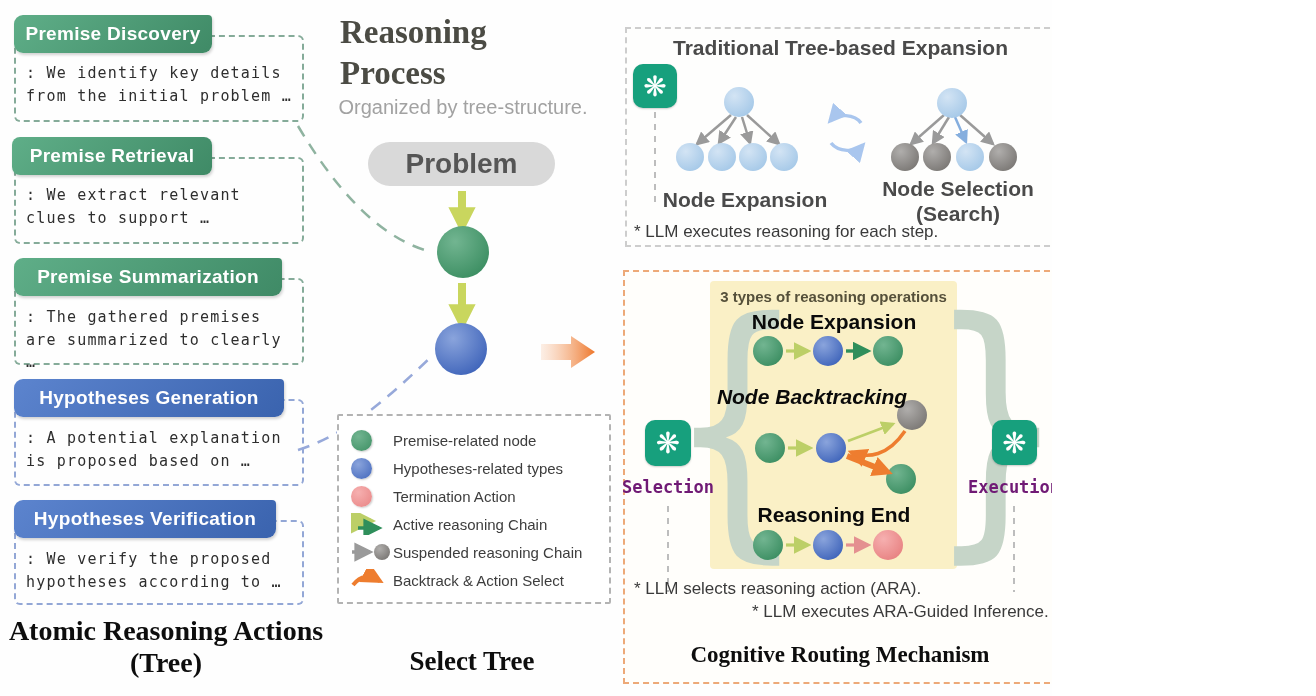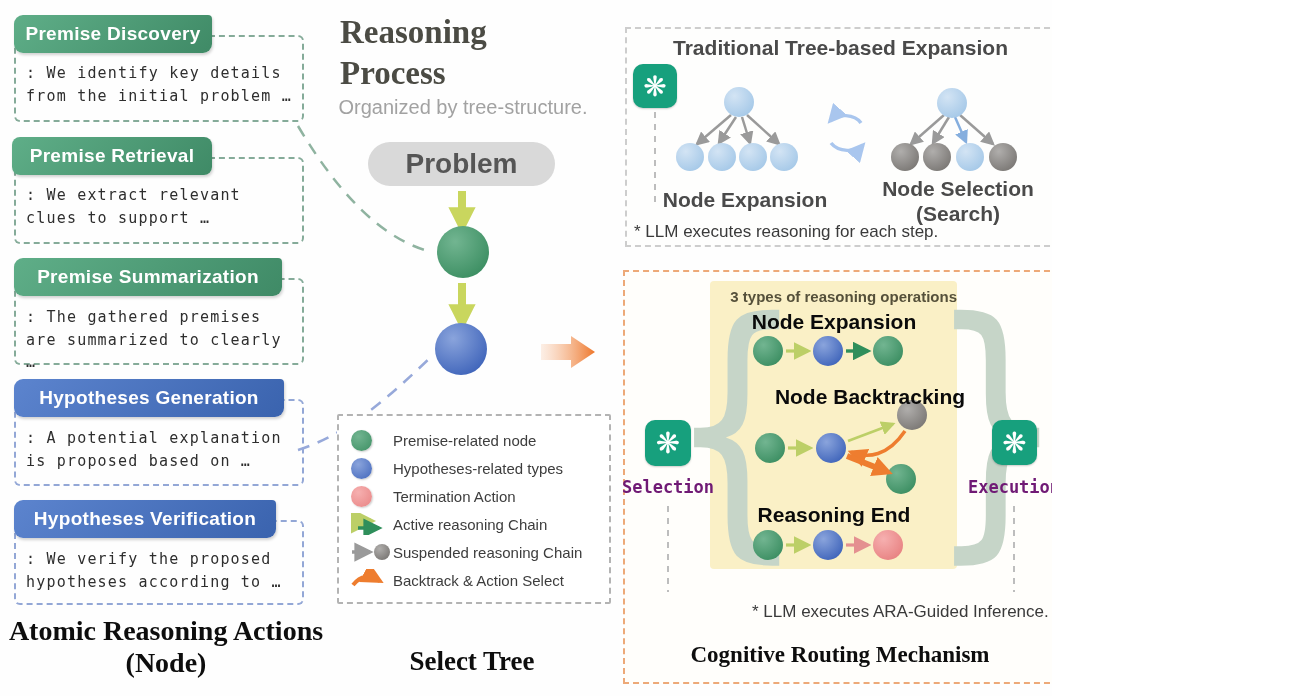--- a/index.html
+++ b/index.html
@@ -271,21 +271,21 @@
   <div class="card-box blue lay1" style="left:14px;top:399px;width:286px;height:83px;"></div>
   <div class="card-head blue lay3" style="left:14px;top:379px;width:270px;">Hypotheses Generation</div>
   <div class="card-desc lay3" style="left:26px;top:427px;width:268px;">: A potential explanation is proposed based on …</div>
 
   <div class="card-box blue lay1" style="left:14px;top:520px;width:286px;height:81px;"></div>
   <div class="card-head blue lay3" style="left:14px;top:500px;width:262px;">Hypotheses Verification</div>
   <div class="card-desc lay3" style="left:26px;top:548px;width:268px;">: We verify the proposed hypotheses according to …</div>
 
   <div class="abs caption lay3" style="left:0px;top:615px;width:332px;font-size:28px;">
     <div>Atomic Reasoning Actions</div>
-    <div>(Node)</div>
+    <div>(Tree)</div>
   </div>
 
   <div class="abs big-title lay3" style="left:340px;top:12px;width:245px;">Reasoning Process</div>
   <div class="abs subtitle lay3" style="left:330px;top:96px;width:266px;">Organized by tree-structure.</div>
   <div class="pill lay3" style="left:368px;top:142px;width:187px;height:44px;line-height:44px;font-size:28px;">Problem</div>
 
   <div class="legend-box lay3" style="left:337px;top:414px;width:274px;height:190px;padding:10px 0 0 12px;box-sizing:border-box;">
     <div class="legend-row">
       <span class="legend-icn">
           <span class="dot g"></span>
@@ -336,28 +336,29 @@
 
   <div class="abs sec-title lay3" style="left:625px;top:36px;width:431px;font-size:21px;">Traditional Tree-based Expansion</div>
   <div class="gpt lay3" style="left:633px;top:64px;width:44px;height:44px;font-size:28px;">❋</div>
   <div class="abs sec-title lay3" style="left:650px;top:188px;width:190px;font-size:21px;">Node Expansion</div>
   <div class="abs sec-title lay3" style="left:868px;top:176px;width:180px;font-size:21px;line-height:1.2;">
     <div>Node Selection</div>
     <div>(Search)</div>
   </div>
   <div class="abs note lay3" style="left:634px;top:222px;">* LLM executes reasoning for each step.</div>
 
-  <div class="abs lay3" style="left:710px;top:288px;width:247px;text-align:right;font-weight:700;font-size:15px;color:#55503a;">3 types of reasoning operations</div>
+  <div class="abs lay3" style="left:710px;top:288px;width:247px;text-align:center;font-weight:700;font-size:15px;color:#55503a;">3 types of reasoning operations</div>
   <div class="abs op-label lay3" style="left:714px;top:310px;width:240px;">Node Expansion</div>
-  <div class="abs op-label lay3" style="left:750px;top:385px;width:240px;">Node Backtracking</div>
+  <div class="abs op-label lay3" style="left:692px;top:385px;width:240px;font-style:italic;">Node Backtracking</div>
   <div class="abs op-label lay3" style="left:714px;top:503px;width:240px;">Reasoning End</div>
   <div class="gpt lay3" style="left:645px;top:420px;width:46px;height:46px;font-size:29px;">❋</div>
   <div class="abs mono-lbl lay3" style="left:618px;top:477px;width:100px;">Selection</div>
   <div class="gpt lay3" style="left:992px;top:420px;width:45px;height:45px;font-size:29px;">❋</div>
   <div class="abs mono-lbl lay3" style="left:964px;top:477px;width:100px;">Execution</div>
+  <div class="abs note lay3" style="left:634px;top:579px;">* LLM selects reasoning action (ARA).</div>
   <div class="abs note lay3" style="left:752px;top:602px;">* LLM executes ARA-Guided Inference.</div>
   <div class="abs caption lay3" style="left:640px;top:642px;width:400px;font-size:23px;">Cognitive Routing Mechanism</div>
 
   <div class="pill lay3" style="left:1139px;top:45px;width:97px;height:27px;line-height:27px;font-size:18px;font-weight:500;border-radius:13px;background:#d6d6d6;font-family:'Liberation Serif',serif;">Problem</div>
   <div class="pill lay3" style="left:1128px;top:277px;width:99px;height:27px;line-height:27px;font-size:18px;font-weight:500;border-radius:13px;background:#d6d6d6;font-family:'Liberation Serif',serif;">Problem</div>
 
   <div class="abs wm lay3" style="left:1072px;top:614px;">知乎</div>
   <div class="abs wm lay3" style="left:1156px;top:614px;color:#d2d2d2;">@嗟嗟</div>
 
 </div>

